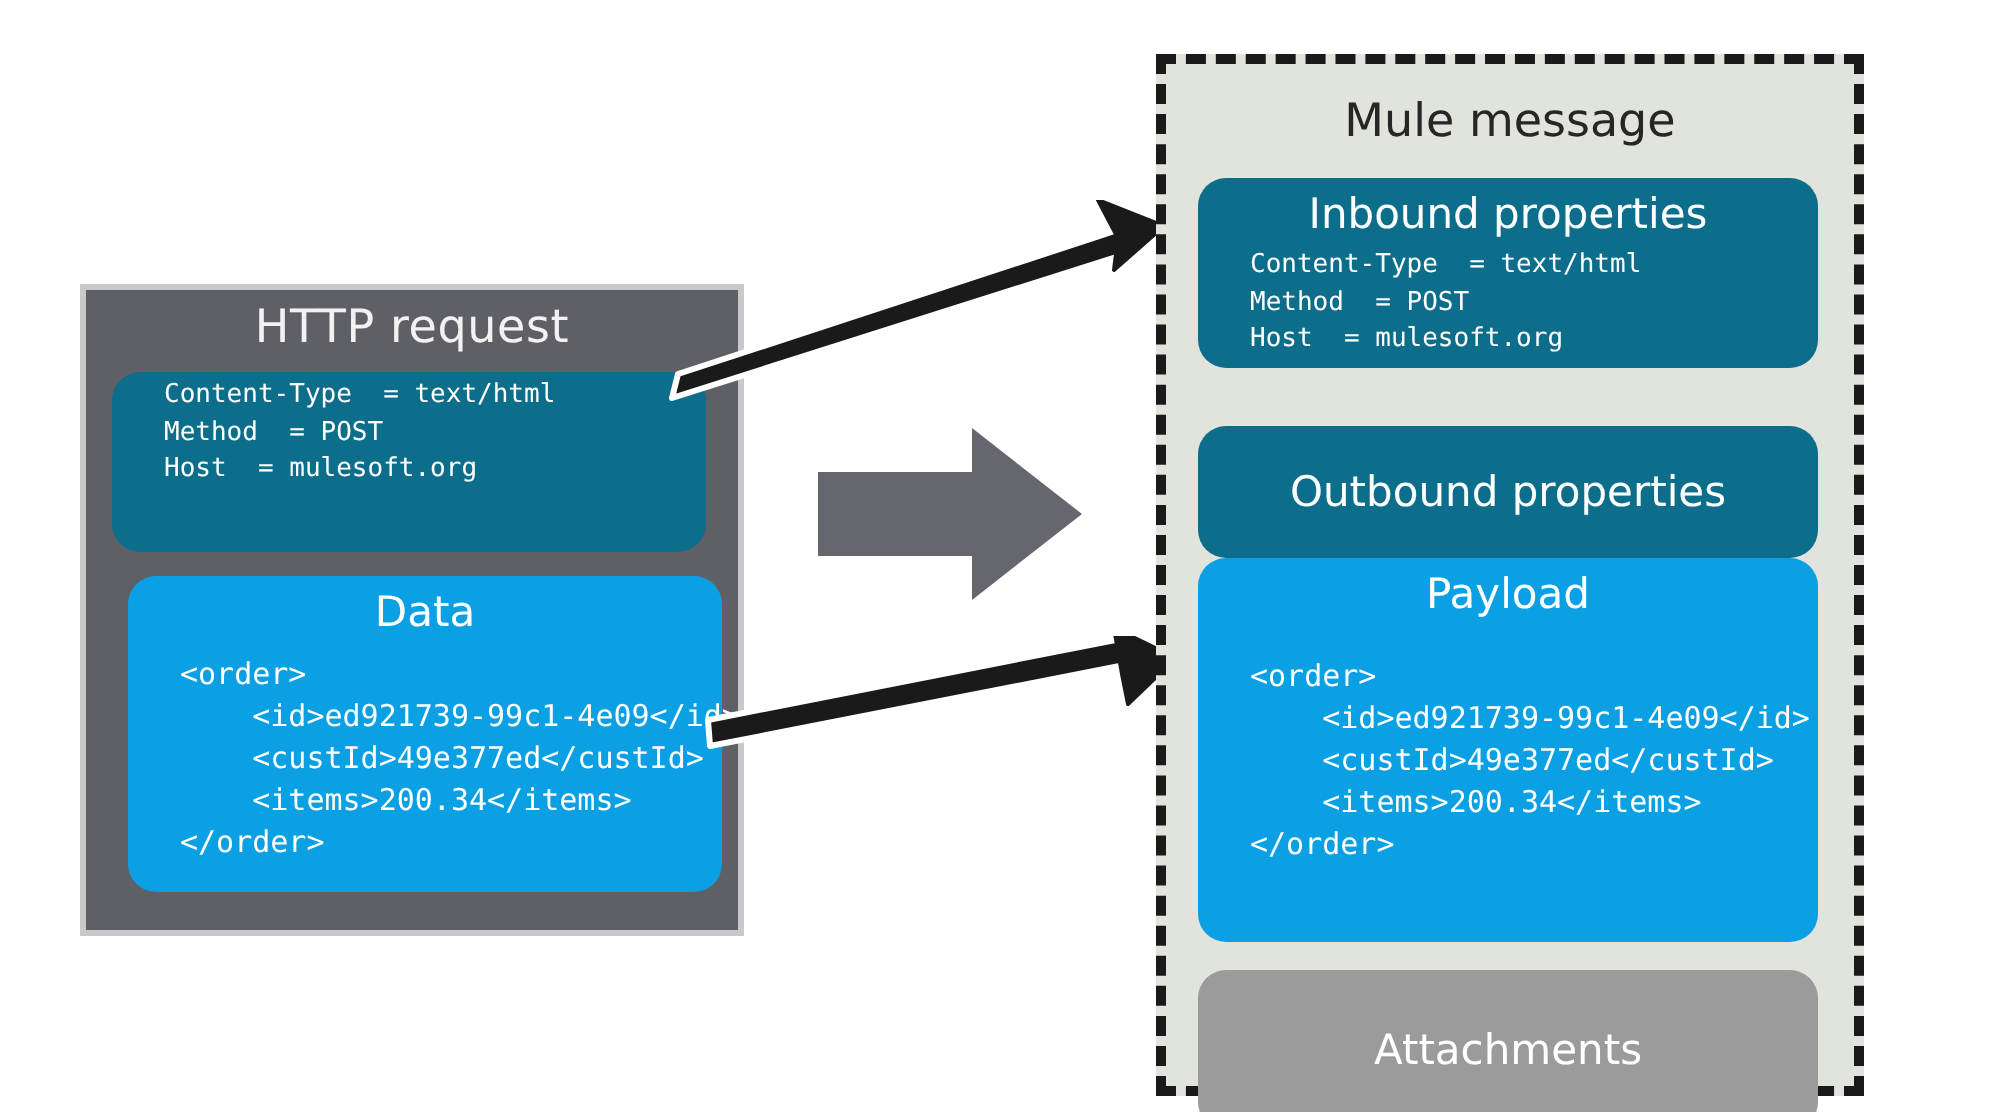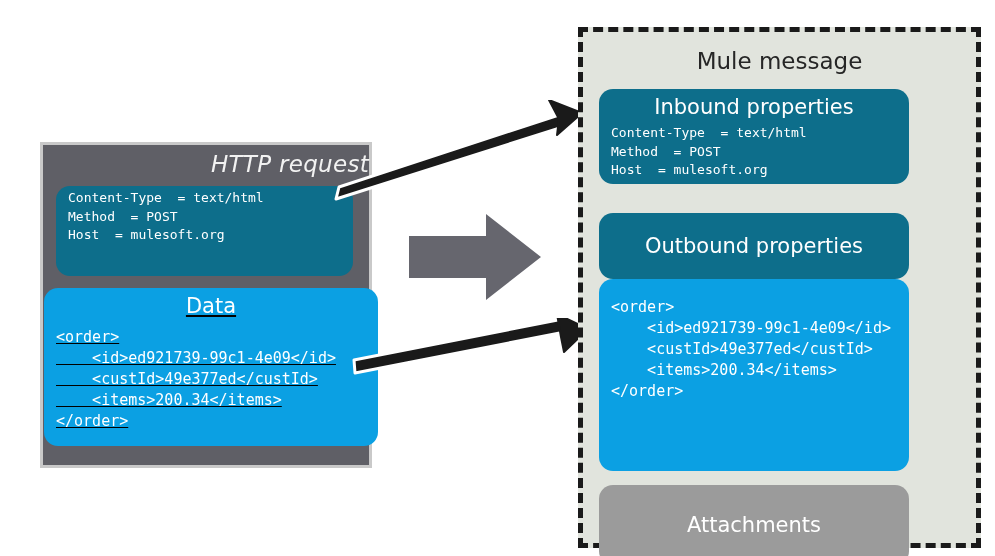--- a/index.html
+++ b/index.html
@@ -30,25 +30,24 @@
     height: 326px;
     background: #5f5f66;
     border: 3px solid #c9c9c9;
     box-sizing: border-box;
   }
   .http-title {
     position: absolute;
     left: 0;
     top: 6px;
     width: 100%;
-    text-align: right;
+    text-align: center;
     color: #f2f2f2;
     font-size: 23px;
     letter-spacing: 0.3px;
-    font-style: italic;
   }
 
   
   .box {
     position: absolute;
     border-radius: 14px;
     box-sizing: border-box;
   }
   .box.teal  { background: #0d6e8b; }
   .box.blue  { background: #0ba0e3; }
@@ -64,39 +63,39 @@
     box-sizing: border-box;
   }
   .mono-block {
     color: #ffffff;
     font-family: "DejaVu Sans Mono", monospace;
     font-size: 13px;
     line-height: 18.5px;
     white-space: pre;
     padding-left: 12px;
     padding-top: 3px;
+    margin-left: 14px;
   }
   .mono-block.xml {
     font-size: 15px;
     line-height: 21px;
   }
 
   
   #headers-box {
     left: 13px;
     top: 41px;
     width: 297px;
     height: 90px;
   }
   #data-box {
-    left: 1px;
+    left: 21px;
     top: 143px;
-    width: 334px;
+    width: 297px;
     height: 158px;
-    text-decoration: underline;
   }
   #data-box .mono-block { padding-top: 8px; }
 
   
   .grey-arrow {
     position: absolute;
     left: 409px;
     top: 214px;
     width: 132px;
     height: 86px;
@@ -105,21 +104,21 @@
     position: absolute;
   }
   #arrow-headers { left: 333px; top: 100px;  width: 254px; height: 118px; }
   #arrow-data    { left: 352px; top: 318px;  width: 238px; height: 70px;  }
 
   
   .mule-panel {
     position: absolute;
     left: 578px;
     top: 27px;
-    width: 403px;
+    width: 354px;
     height: 521px;
     background: #e1e4dd;
     border: 5px dashed #1a1a1a;
     box-sizing: border-box;
   }
   .mule-title {
     position: absolute;
     left: 0;
     top: 16px;
     width: 100%;
@@ -199,20 +198,21 @@
       <div class="mono-block">Content-Type  = text/html
 Method  = POST
 Host  = mulesoft.org</div>
     </div>
 
     <div class="box teal" id="outbound-box">
       <div class="vcenter-label">Outbound properties</div>
     </div>
 
     <div class="box blue" id="payload-box">
+      <div class="box-title">Payload</div>
       <div class="mono-block xml">&lt;order&gt;
     &lt;id&gt;ed921739-99c1-4e09&lt;/id&gt;
     &lt;custId&gt;49e377ed&lt;/custId&gt;
     &lt;items&gt;200.34&lt;/items&gt;
 &lt;/order&gt;</div>
     </div>
 
     <div class="box grey" id="attachments-box">
       <div class="vcenter-label">Attachments</div>
     </div>

